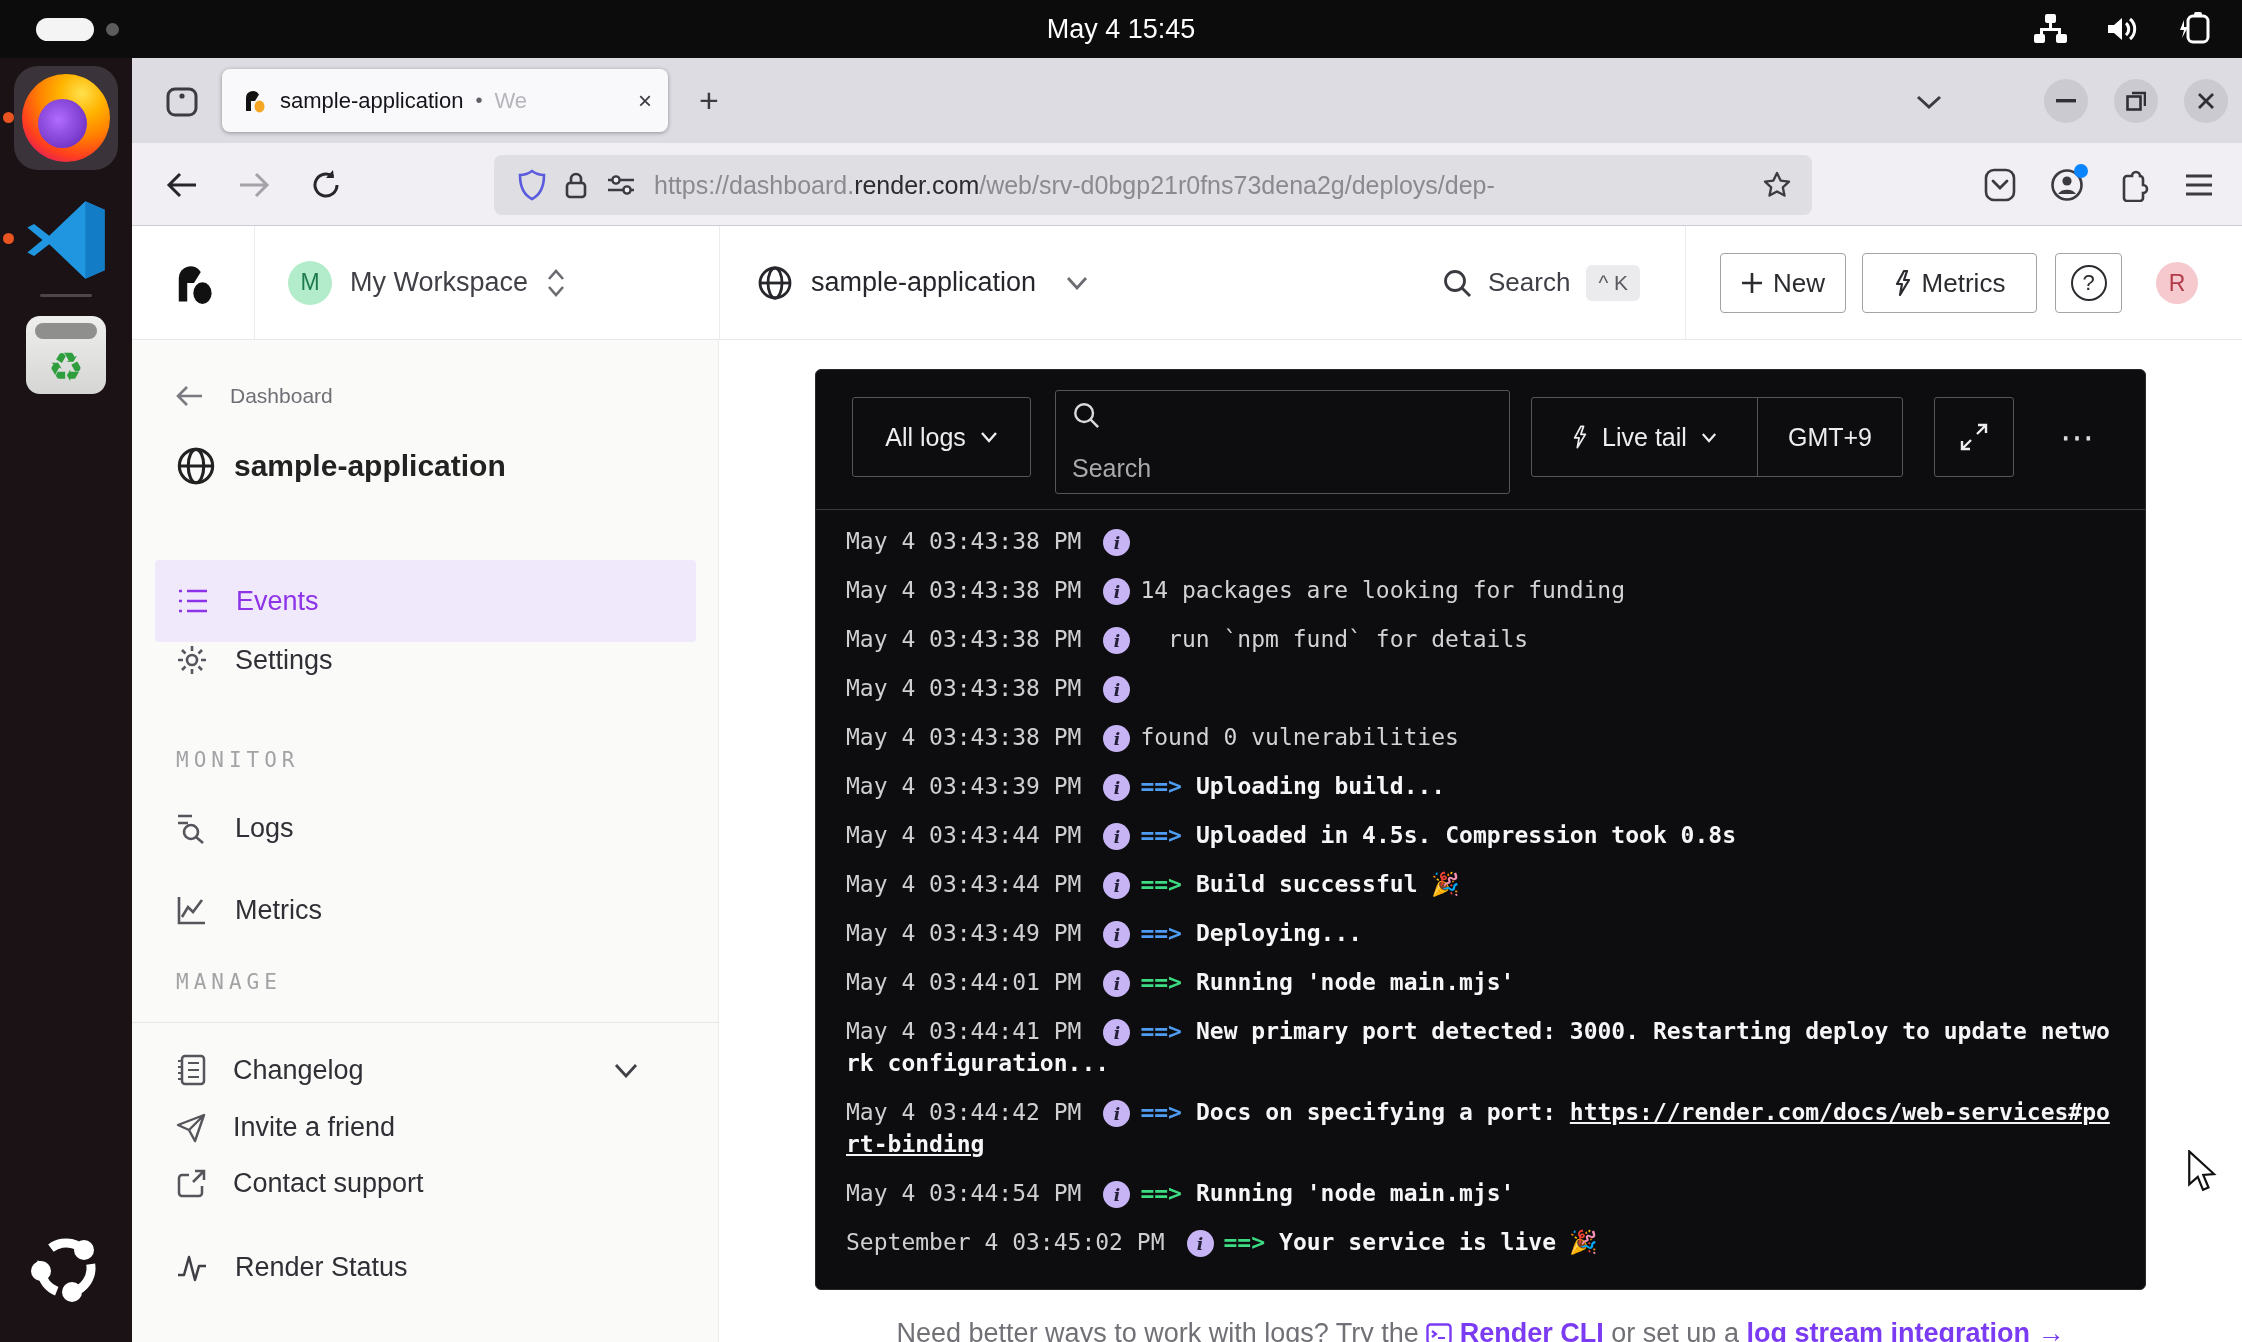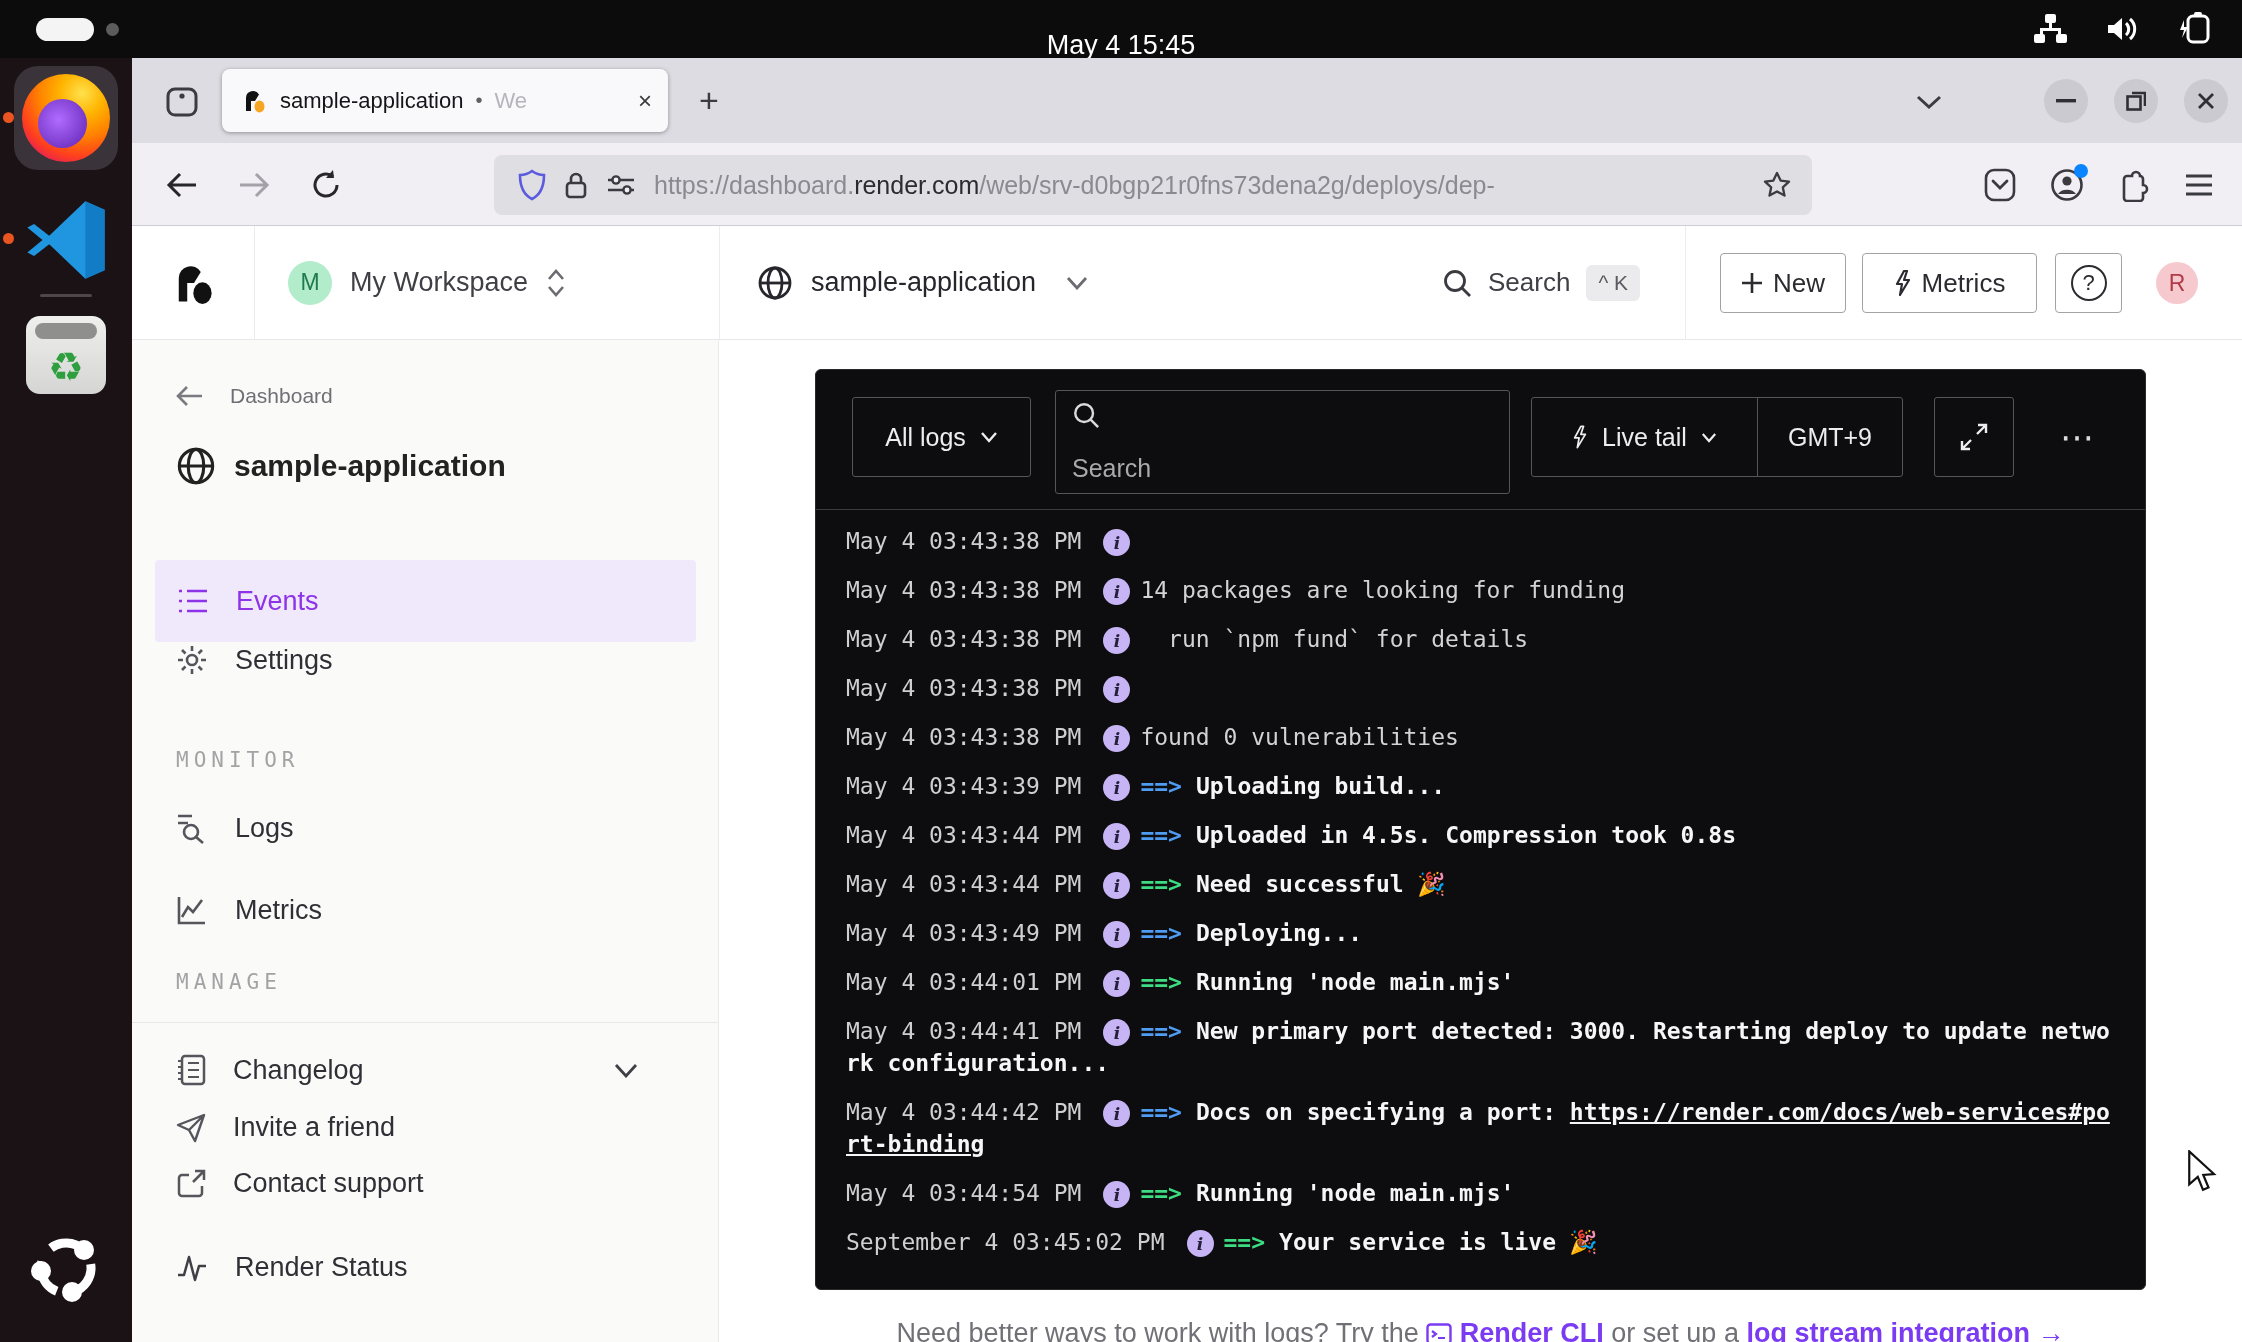--- a/index.html
+++ b/index.html
@@ -2,21 +2,21 @@
 <html><head>
 <meta charset="utf-8">
 <style>
   * { margin:0; padding:0; box-sizing:border-box; }
   html,body { width:2242px; height:1342px; overflow:hidden; background:#000; }
   body { font-family:"Liberation Sans", sans-serif; }
   #screen { position:relative; width:2242px; height:1342px; background:#fff; overflow:hidden; }
 
   
   .topbar { position:absolute; left:0; top:0; width:2242px; height:58px; background:#0c0c0c; color:#fff; }
-  .topbar .clock { position:absolute; left:0; right:0; top:16px; height:58px; line-height:58px; text-align:center; font-size:27px; color:#fff; }
+  .topbar .clock { position:absolute; left:0; right:0; top:0; height:58px; line-height:58px; text-align:center; font-size:27px; color:#fff; }
   .tb-pill { position:absolute; left:36px; top:18px; width:58px; height:23px; border-radius:12px; background:#f4f4f4; }
   .tb-dot { position:absolute; left:106px; top:23px; width:13px; height:13px; border-radius:50%; background:#5c5c5c; }
   .tray { position:absolute; right:26px; top:0; height:58px; display:flex; align-items:center; gap:36px; }
 
   
   .dock { position:absolute; left:0; top:58px; width:132px; height:1284px; background:#1b1216; }
   .dock-ff-bg { position:absolute; left:14px; top:8px; width:104px; height:104px; border-radius:24px; background:#3a3339; }
   .ff { position:absolute; left:8px; top:8px; width:88px; height:88px; border-radius:50%;
         background:radial-gradient(circle at 68% 22%, #ffe14d 0%, #ffb400 24%, #ff8000 48%, #ff3e1f 70%, #d8136e 90%, #a70d63 100%); overflow:hidden; }
   .ff::after { content:''; position:absolute; left:18%; top:28%; width:56%; height:56%; border-radius:50%;
@@ -466,21 +466,21 @@
             <div class="lt-more">⋯</div>
           </div>
           <div class="log-lines" id="log-lines">
               <div class="log-entry"><span class="log-ts">May 4 03:43:38 PM</span><span class="info-badge">i</span><span class=""></span></div>
               <div class="log-entry"><span class="log-ts">May 4 03:43:38 PM</span><span class="info-badge">i</span><span class="">14 packages are looking for funding</span></div>
               <div class="log-entry"><span class="log-ts">May 4 03:43:38 PM</span><span class="info-badge">i</span><span class="">  run `npm fund` for details</span></div>
               <div class="log-entry"><span class="log-ts">May 4 03:43:38 PM</span><span class="info-badge">i</span><span class=""></span></div>
               <div class="log-entry"><span class="log-ts">May 4 03:43:38 PM</span><span class="info-badge">i</span><span class="">found 0 vulnerabilities</span></div>
               <div class="log-entry"><span class="log-ts">May 4 03:43:39 PM</span><span class="info-badge">i</span><span class="arrow-blue">==&gt;</span><span class="msg-bold">Uploading build...</span></div>
               <div class="log-entry"><span class="log-ts">May 4 03:43:44 PM</span><span class="info-badge">i</span><span class="arrow-blue">==&gt;</span><span class="msg-bold">Uploaded in 4.5s. Compression took 0.8s</span></div>
-              <div class="log-entry"><span class="log-ts">May 4 03:43:44 PM</span><span class="info-badge">i</span><span class="arrow-green">==&gt;</span><span class="msg-bold">Need successful 🎉</span></div>
+              <div class="log-entry"><span class="log-ts">May 4 03:43:44 PM</span><span class="info-badge">i</span><span class="arrow-green">==&gt;</span><span class="msg-bold">Build successful 🎉</span></div>
               <div class="log-entry"><span class="log-ts">May 4 03:43:49 PM</span><span class="info-badge">i</span><span class="arrow-blue">==&gt;</span><span class="msg-bold">Deploying...</span></div>
               <div class="log-entry"><span class="log-ts">May 4 03:44:01 PM</span><span class="info-badge">i</span><span class="arrow-green">==&gt;</span><span class="msg-bold">Running 'node main.mjs'</span></div>
               <div class="log-entry"><span class="log-ts">May 4 03:44:41 PM</span><span class="info-badge">i</span><span class="arrow-blue">==&gt;</span><span class="msg-bold">New primary port detected: 3000. Restarting deploy to update network configuration...</span></div>
               <div class="log-entry"><span class="log-ts">May 4 03:44:42 PM</span><span class="info-badge">i</span><span class="arrow-blue">==&gt;</span><span class="msg-bold">Docs on specifying a port: </span><span class="msg-link">https://render.com/docs/web-services#port-binding</span></div>
               <div class="log-entry"><span class="log-ts">May 4 03:44:54 PM</span><span class="info-badge">i</span><span class="arrow-green">==&gt;</span><span class="msg-bold">Running 'node main.mjs'</span></div>
               <div class="log-entry"><span class="log-ts">September 4 03:45:02 PM</span><span class="info-badge">i</span><span class="arrow-green">==&gt;</span><span class="msg-bold">Your service is live 🎉</span></div>
             </div>
         </div>
         <div class="log-footer">
           <span>Need better ways to work with logs? Try the </span><svg width="26" height="22" viewBox="0 0 26 22" style="display:inline-block; vertical-align:-3px;">

